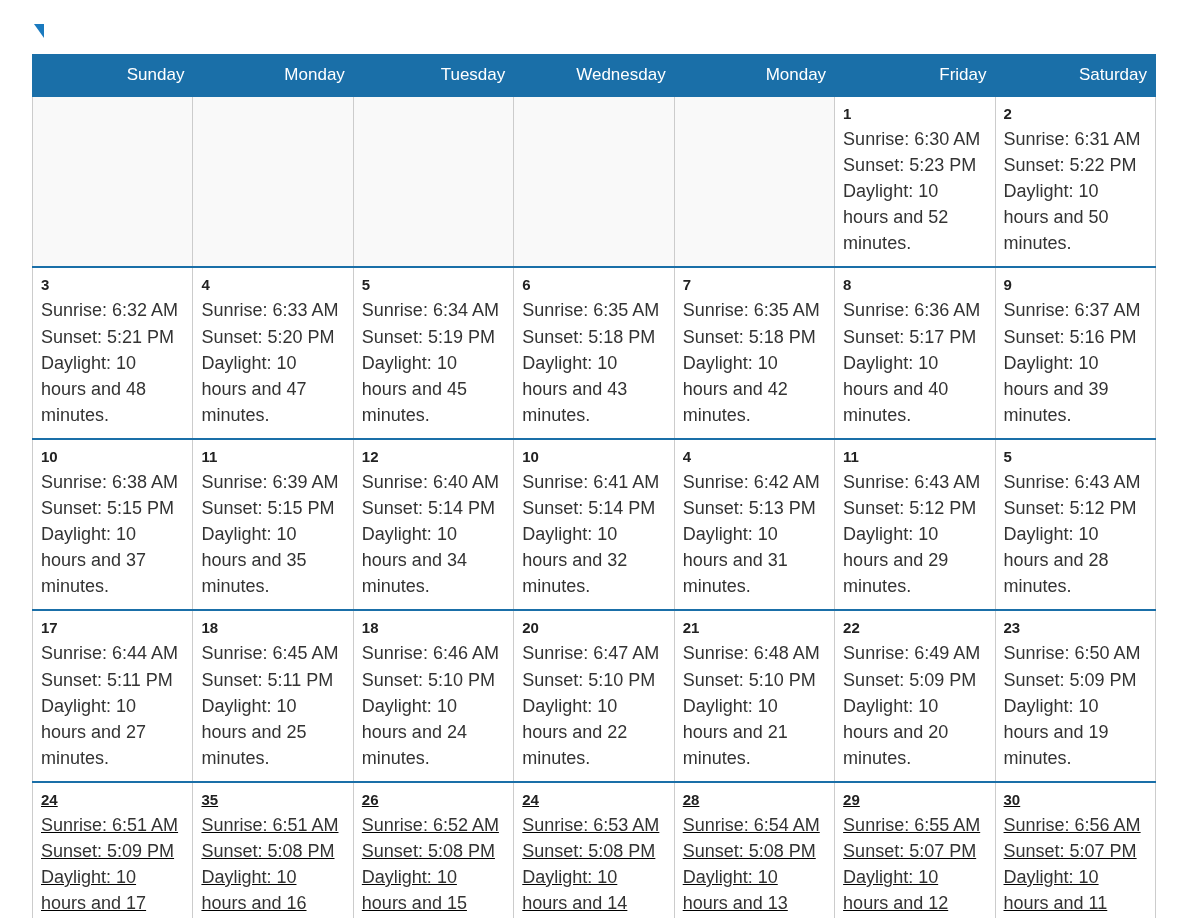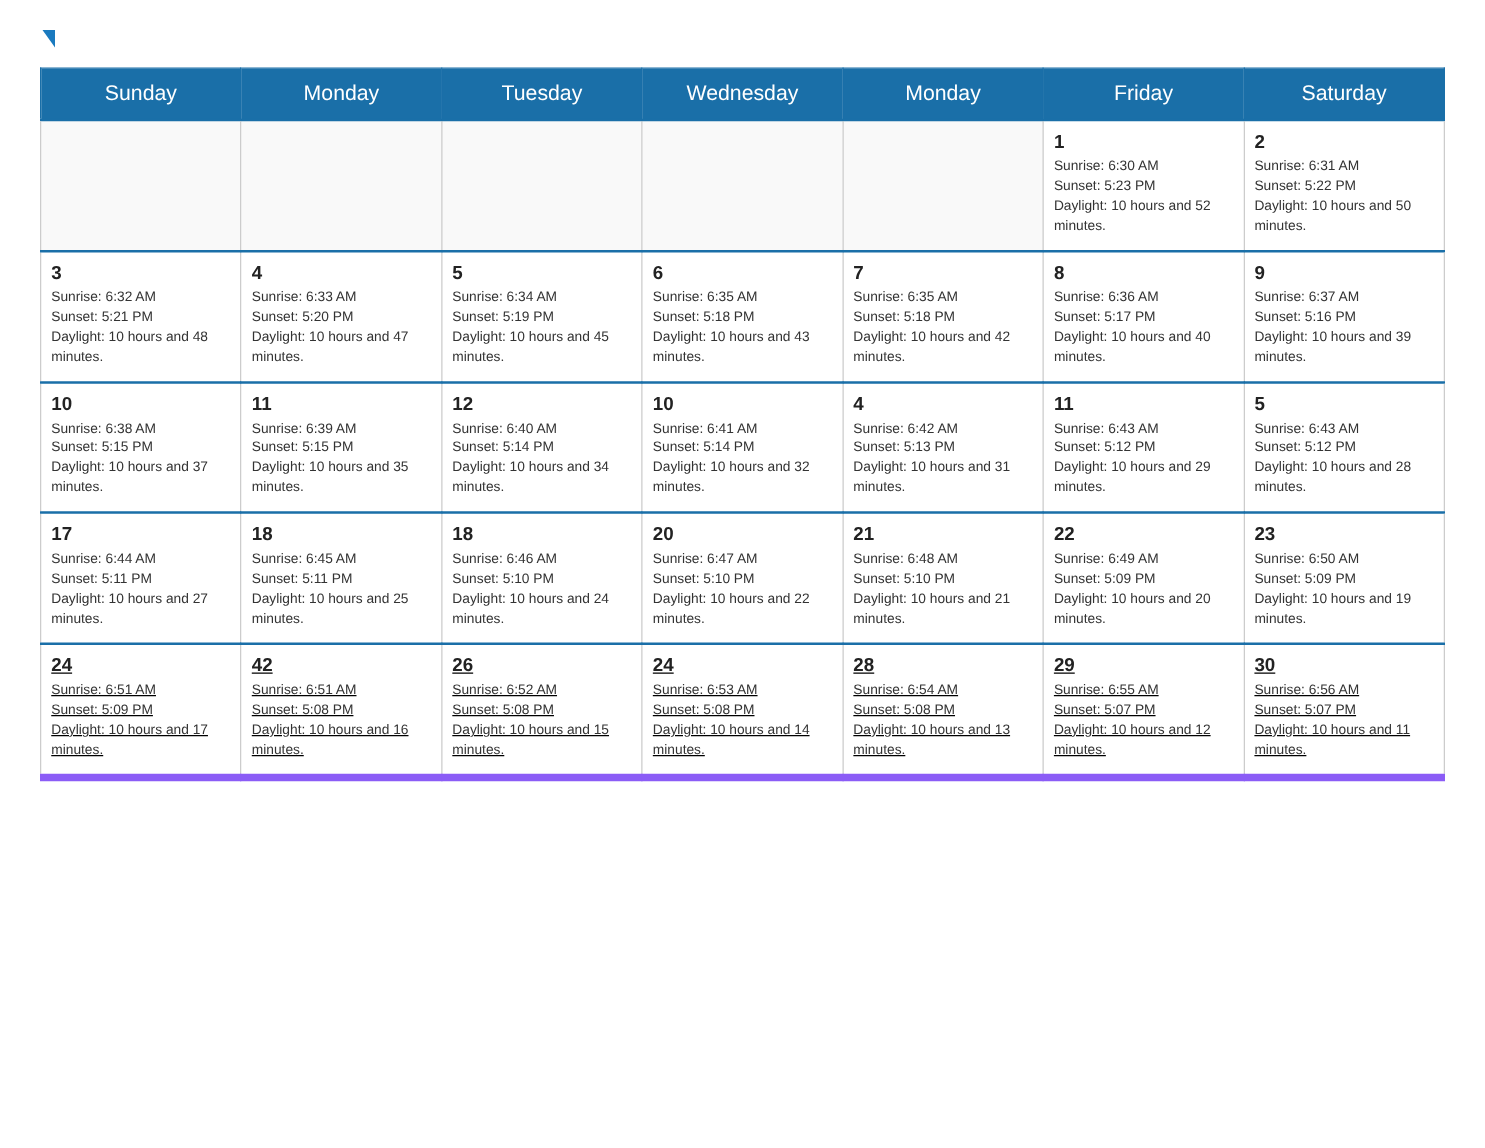--- a/index.html
+++ b/index.html
@@ -60,41 +60,41 @@
       width: 100%;
       border-collapse: collapse;
       border: 1px solid #ccc;
     }
     .calendar th {
       background: #1a6fa8;
       color: #fff;
       font-size: 17px;
       font-weight: normal;
       padding: 10px 8px;
-      text-align: center;
+      text-align: right;
       border: 1px solid #1a6fa8;
     }
     .calendar td {
       vertical-align: top;
       padding: 8px 8px 10px 8px;
       border: 1px solid #ccc;
       width: 14.28%;
       min-height: 110px;
       font-size: 13px;
       color: #333;
     }
     .day-num {
       font-size: 15px;
       font-weight: bold;
       color: #222;
       margin-bottom: 4px;
       display: block;
     }
     .day-info {
-      font-size: 11px;
+      font-size: 18px;
       color: #333;
       line-height: 1.45;
     }
     .empty-cell {
       background: #f9f9f9;
     }
     tr { border-bottom: 2px solid #1a6fa8; }
     .calendar tbody tr:last-child { border-bottom: 6px solid #8b5cf6; text-decoration: underline; }
   </style>
 </head>
@@ -231,21 +231,21 @@
           <span class="day-num">23</span>
           <div class="day-info">Sunrise: 6:50 AM<br>Sunset: 5:09 PM<br>Daylight: 10 hours and 19 minutes.</div>
         </td>
       </tr>
       <tr>
         <td>
           <span class="day-num">24</span>
           <div class="day-info">Sunrise: 6:51 AM<br>Sunset: 5:09 PM<br>Daylight: 10 hours and 17 minutes.</div>
         </td>
         <td>
-          <span class="day-num">42</span>
+          <span class="day-num">35</span>
           <div class="day-info">Sunrise: 6:51 AM<br>Sunset: 5:08 PM<br>Daylight: 10 hours and 16 minutes.</div>
         </td>
         <td>
           <span class="day-num">26</span>
           <div class="day-info">Sunrise: 6:52 AM<br>Sunset: 5:08 PM<br>Daylight: 10 hours and 15 minutes.</div>
         </td>
         <td>
           <span class="day-num">24</span>
           <div class="day-info">Sunrise: 6:53 AM<br>Sunset: 5:08 PM<br>Daylight: 10 hours and 14 minutes.</div>
         </td>

